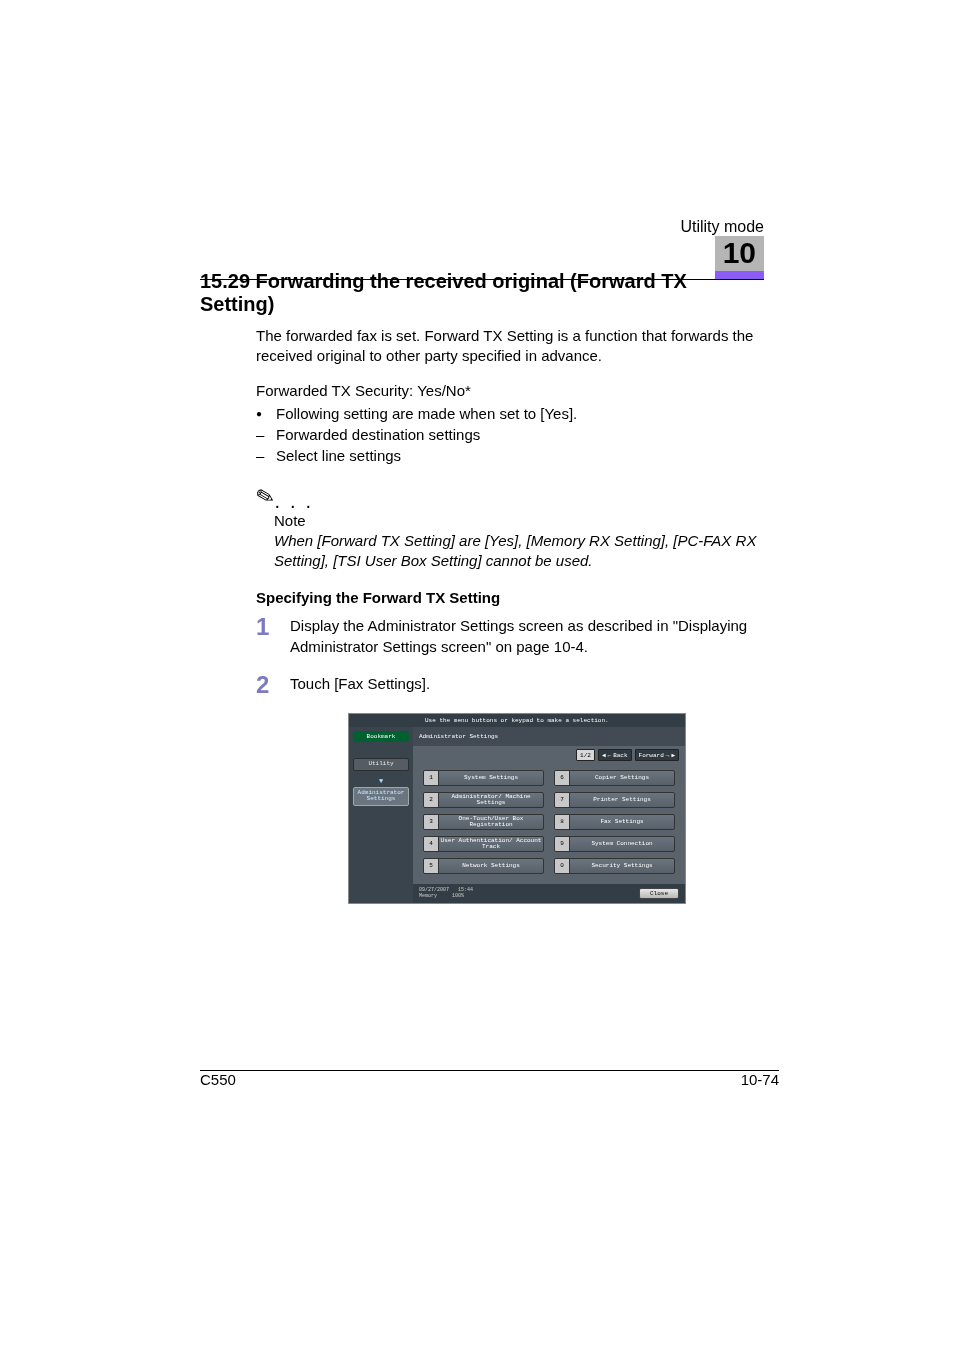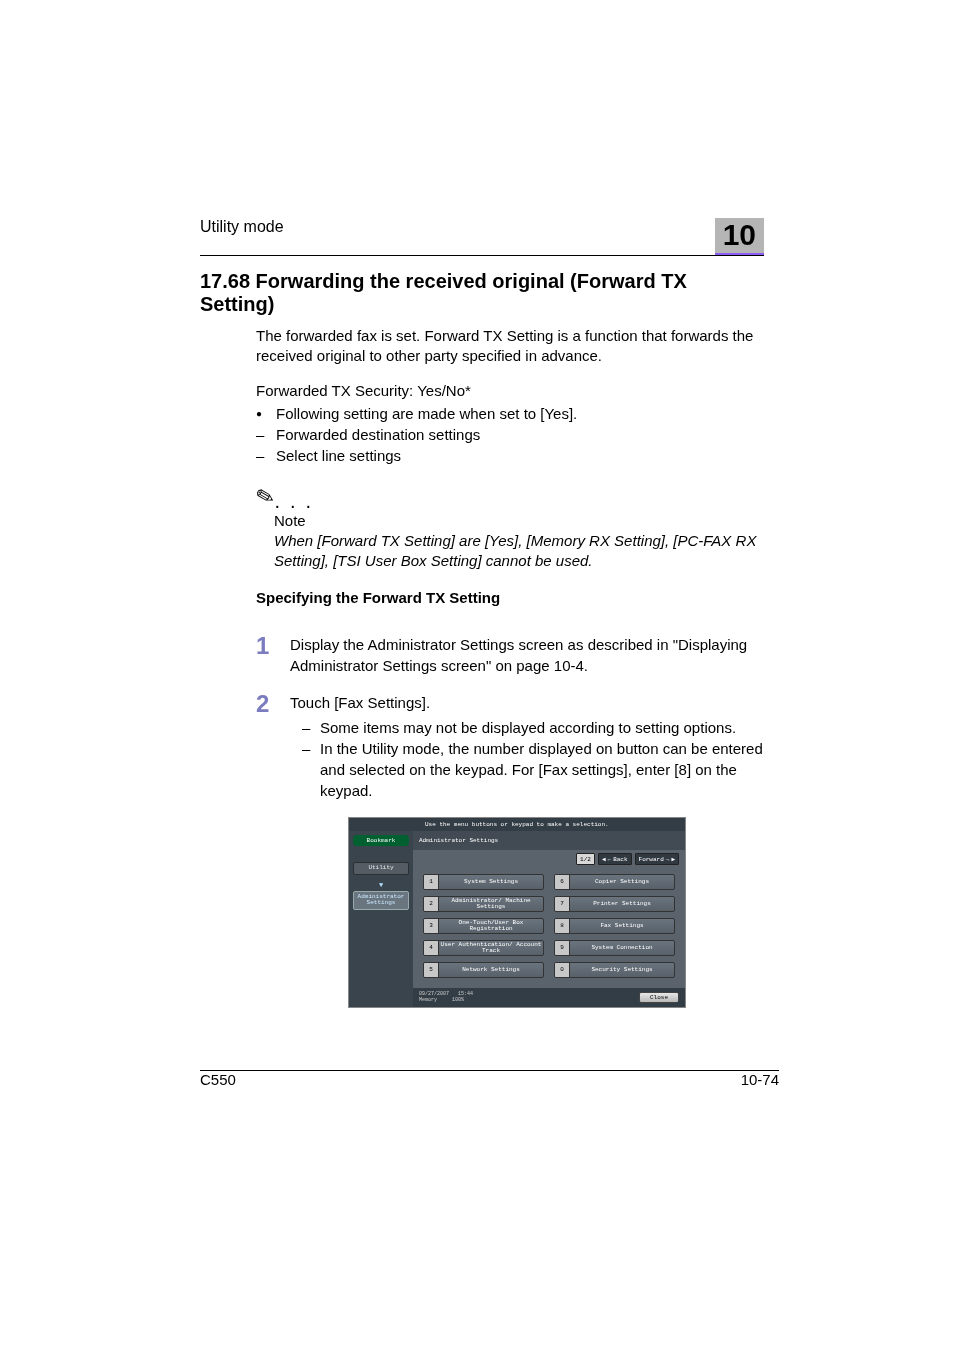--- a/index.html
+++ b/index.html
@@ -20,30 +20,31 @@
   
   .runhead {
     position: absolute;
     top: 218px;
     left: 200px;
     right: 190px;
     border-bottom: 1px solid #000;
     padding-bottom: 4px;
     display: flex;
     justify-content: space-between;
-    align-items: flex-start;
+    align-items: flex-end;
+    flex-direction: column;
   }
   .chapnum-box {
     background: #b5b5b5;
     padding: 0 8px 2px 8px;
     font-size: 30px;
     font-weight: bold;
     color: #000;
     line-height: 1.1;
-    border-bottom: 2px solid #8b5cf6;
+    border-bottom: 8px solid #8b5cf6;
     margin-bottom: -4px;
   }
   .content {
     margin-top: 60px;
   }
   h2.section {
     font-size: 20px;
     font-weight: bold;
     margin: 0 0 10px 0;
   }
@@ -70,21 +71,21 @@
   .note-block {
     margin: 18px 0 14px 56px;
   }
   .note-dots { font-size: 20px; letter-spacing: 10px; position: relative; top: 4px;}
   .note-icon { font-size: 22px; display: inline-block; transform: rotate(-15deg); }
   .note-label { font-weight: normal; font-size: 15px; margin: 2px 0 2px 18px; }
   .note-body { font-style: italic; font-size: 15px; margin-left: 18px; line-height: 1.35; }
   .subhead {
     font-size: 15px;
     font-weight: bold;
-    margin: 18px 0 28px 56px;
+    margin: 18px 0 9px 56px;
   }
   .step {
     display: flex;
     margin: 0 0 16px 56px;
   }
   .step-num {
     color: #7b7bbf;
     font-size: 24px;
     font-weight: bold;
     width: 34px;
@@ -256,21 +257,21 @@
 <body>
 
 <div class="page">
 
   <div class="runhead">
     <span>Utility mode</span>
     <span class="chapnum-box">10</span>
   </div>
 
   <div class="content">
-    <h2 class="section">17.68 Forwarding the received original (Forward TX Setting)</h2>
+    <h2 class="section">15.29 Forwarding the received original (Forward TX Setting)</h2>
 
     <p class="body-text">The forwarded fax is set. Forward TX Setting is a function that forwards the received original to other party specified in advance.</p>
 
     <p class="body-text tight">Forwarded TX Security: Yes/No*</p>
 
     <ul class="bullets">
       <li class="bullet">Following setting are made when set to [Yes].</li>
       <li class="dash">Forwarded destination settings</li>
       <li class="dash">Select line settings</li>
     </ul>
@@ -286,24 +287,20 @@
 
     <div class="step">
       <div class="step-num">1</div>
       <div class="step-body">Display the Administrator Settings screen as described in "Displaying Administrator Settings screen" on page 10-4.</div>
     </div>
 
     <div class="step">
       <div class="step-num">2</div>
       <div class="step-body">
         <span>Touch [Fax Settings].</span>
-        <ul>
-          <li>Some items may not be displayed according to setting options.</li>
-          <li>In the Utility mode, the number displayed on button can be entered and selected on the keypad. For [Fax settings], enter [8] on the keypad.</li>
-        </ul>
       </div>
     </div>
 
     <div class="screen">
       <div class="topmsg">Use the menu buttons or keypad to make a selection.</div>
       <div class="screen-body">
         <div class="screen-left">
           <div class="bkmk">Bookmark</div>
           <div class="side-btn">Utility</div>
           <div class="side-arrow">▼</div>

